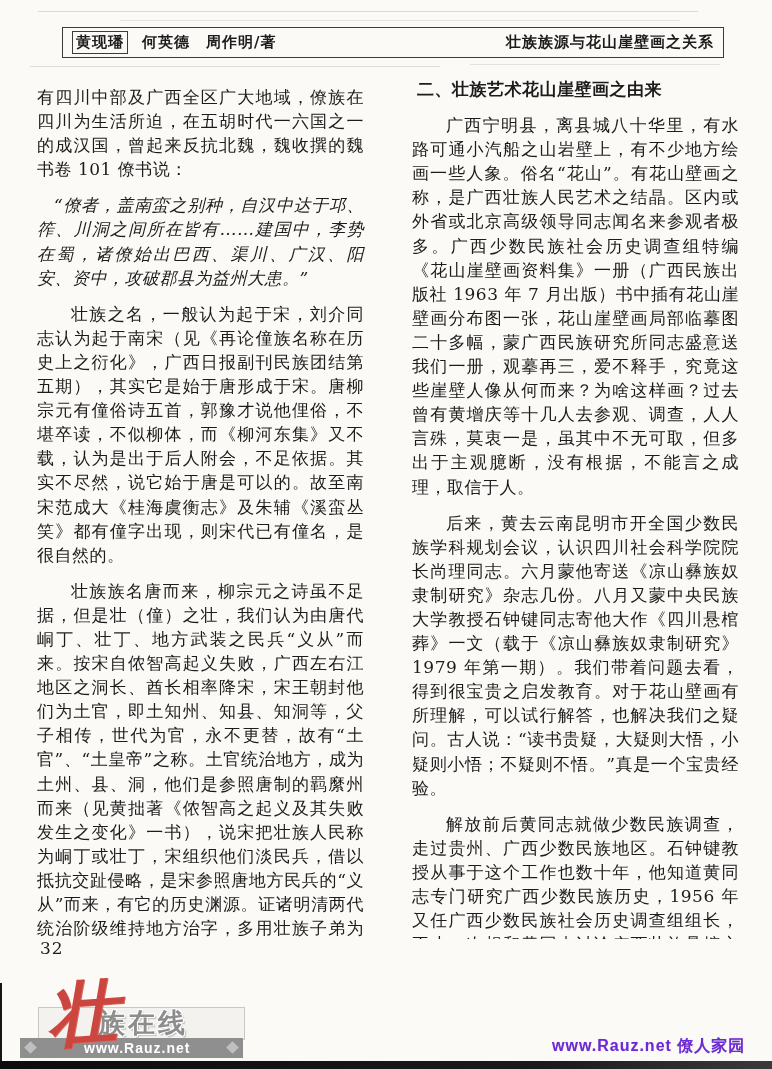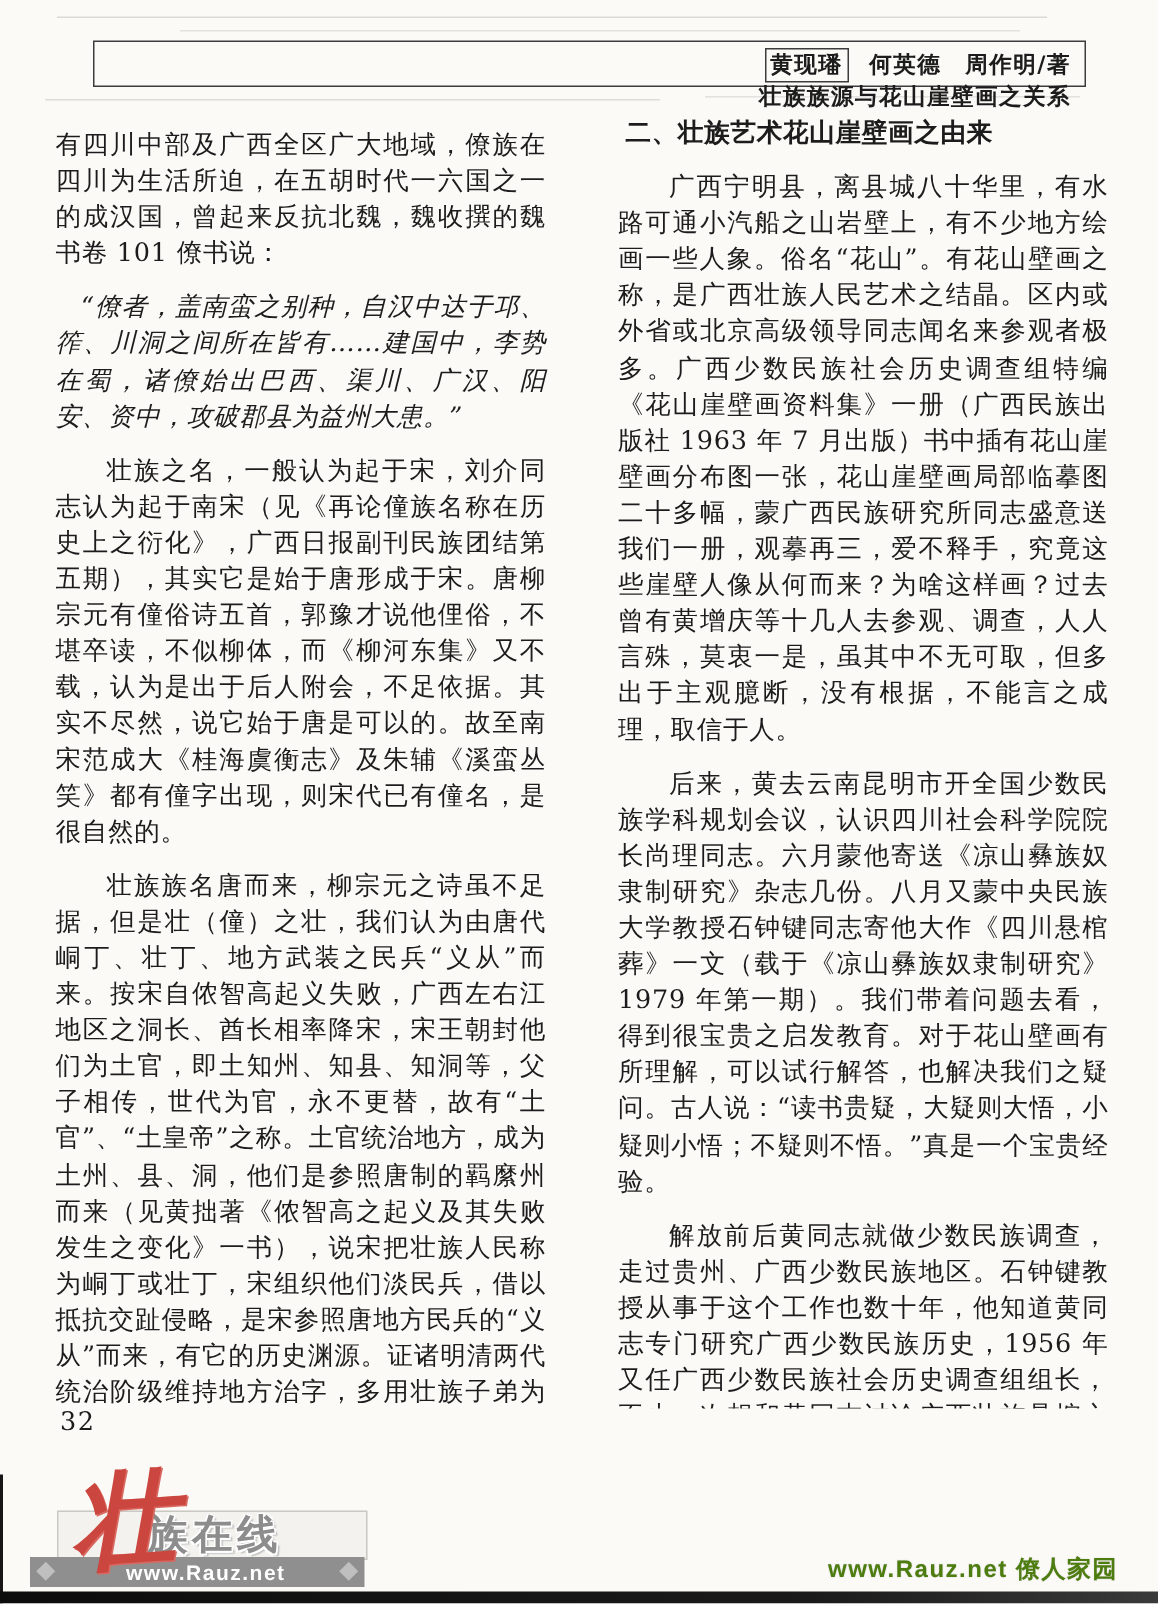--- a/index.html
+++ b/index.html
@@ -14,23 +14,23 @@
   .artifact{position:absolute;background:#9a9a96;opacity:.35;height:1px;}
   .artifact.a1{left:38px;top:11px;width:660px;}
   .artifact.a2{left:120px;top:20px;width:560px;opacity:.25;}
   .artifact.a3{left:30px;top:66px;width:410px;opacity:.3;}
   .artifact.a4{left:470px;top:64px;width:250px;opacity:.25;}
 
   
   .header{
     position:absolute;left:62px;right:48px;top:27px;height:31px;
     border:1px solid #3c3c3c;
-    display:flex;align-items:flex-end;justify-content:space-between;
+    display:flex;align-items:center;justify-content:space-between;
     padding:4px 9px;box-sizing:border-box;
-    font-size:15px;font-weight:700;letter-spacing:1px;flex-direction:column;
+    font-size:15px;font-weight:700;letter-spacing:1px;
   }
   .header-left{display:flex;align-items:center;gap:14px;}
   .boxed-author{
     border:1px solid #3c3c3c;padding:0 3px;line-height:21px;display:inline-block;
   }
   .header-title{font-weight:700;}
 
   
   .columns{
     position:absolute;left:25px;top:73px;width:726px;height:866px;
@@ -86,21 +86,21 @@
     position:absolute;left:28px;top:-6px;
     font-size:70px;line-height:70px;color:#cb463e;font-weight:700;
     font-style:italic;transform:rotate(-4deg);
     text-shadow:1px 1px 0 #d96860;
     font-family:"DejaVu Serif","Liberation Serif",serif;
   }
 
   
   .watermark{
     position:absolute;left:552px;top:1036px;
-    font-size:16px;letter-spacing:1px;color:#4d7c0f;
+    font-size:16px;letter-spacing:1px;color:#6d28d9;
     font-family:"Liberation Sans","DejaVu Sans",sans-serif;font-weight:700;
     text-shadow:0 0 1px #c9c9c5;
   }
 
   
   .bottom-bar{position:absolute;left:0;right:0;bottom:0;height:8px;background:linear-gradient(90deg,#0c0c0c 0%,#1a1a1a 70%,#3a3a3a 100%);}
   .left-edge{position:absolute;left:0;top:983px;width:2px;height:86px;background:#161616;}
 </style>
 </head>
 <body>

